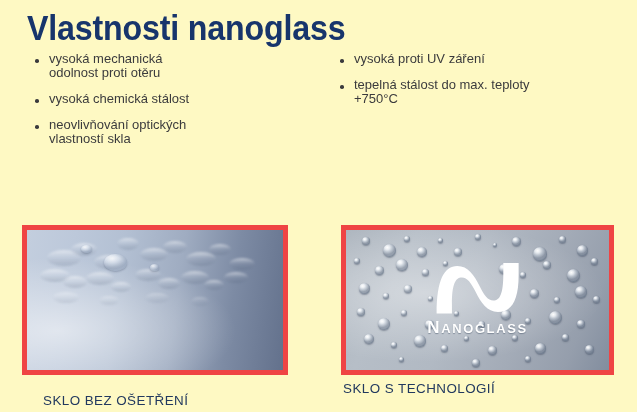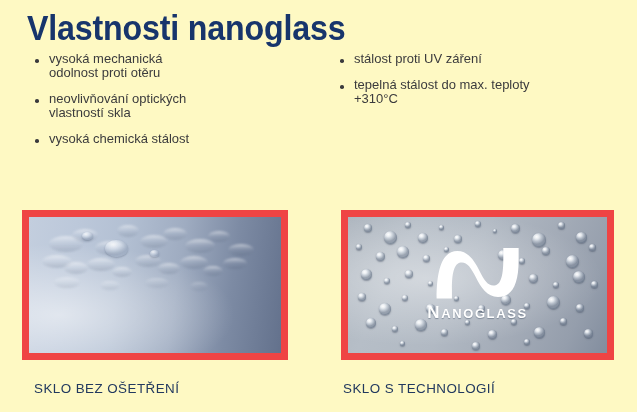--- a/index.html
+++ b/index.html
@@ -82,23 +82,23 @@
 
   
   .panels {
     position: absolute;
     left: 0;
     top: 209px;
     width: 637px;
   }
   .panel {
     position: absolute;
-    top: 1px;
+    top: 16px;
     height: 150px;
-    border: 7px solid #ef4444;
+    border: 5px solid #ef4444;
     box-sizing: border-box;
     overflow: hidden;
   }
   .panel.untreated { left: 22px;  width: 266px; }
   .panel.treated   { left: 341px; width: 273px; }
 
   .panel-surface {
     position: absolute;
     inset: 0;
   }
@@ -194,61 +194,61 @@
   .caption {
     position: absolute;
     top: 0;
     font-size: 13.4px;
     line-height: 18px;
     letter-spacing: 0.45px;
     color: #1d3congress;
     color: #22395f;
     white-space: nowrap;
   }
-  .caption.untreated { left: 34px; }
+  .caption.untreated { left: 43px; margin-top: 12px; }
   .caption.treated   { left: 343px; }
 </style>
 </head>
 <body>
 
 <div class="page">
 
   <div class="page-title">Vlastnosti nanoglass</div>
 
   <div class="features">
 
     <div class="feature-col left">
       <ul class="feature-list">
         <li class="feature-item">
           <span class="feature-bullet"></span>
           <span class="feature-text">vysoká mechanická
 odolnost proti otěru</span>
         </li>
         <li class="feature-item">
           <span class="feature-bullet"></span>
+          <span class="feature-text">vysoká chemická stálost</span>
+        </li>
+        <li class="feature-item">
+          <span class="feature-bullet"></span>
           <span class="feature-text">neovlivňování optických
 vlastností skla</span>
         </li>
-        <li class="feature-item">
-          <span class="feature-bullet"></span>
-          <span class="feature-text">vysoká chemická stálost</span>
-        </li>
       </ul>
     </div>
 
     <div class="feature-col right">
       <ul class="feature-list">
         <li class="feature-item">
           <span class="feature-bullet"></span>
-          <span class="feature-text">stálost proti UV záření</span>
+          <span class="feature-text">vysoká proti UV záření</span>
         </li>
         <li class="feature-item">
           <span class="feature-bullet"></span>
           <span class="feature-text">tepelná stálost do max. teploty
-+310°C</span>
++750°C</span>
         </li>
       </ul>
     </div>
 
   </div>
 
   <div class="panels">
 
     <div class="panel untreated">
       <div class="panel-surface surface-untreated">

